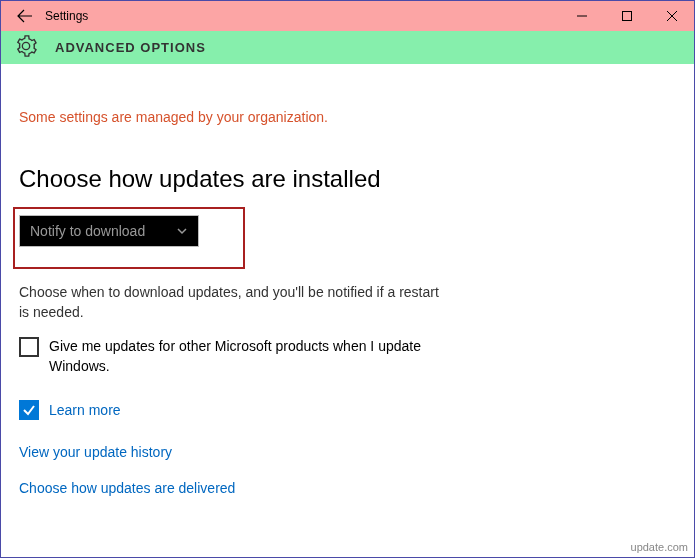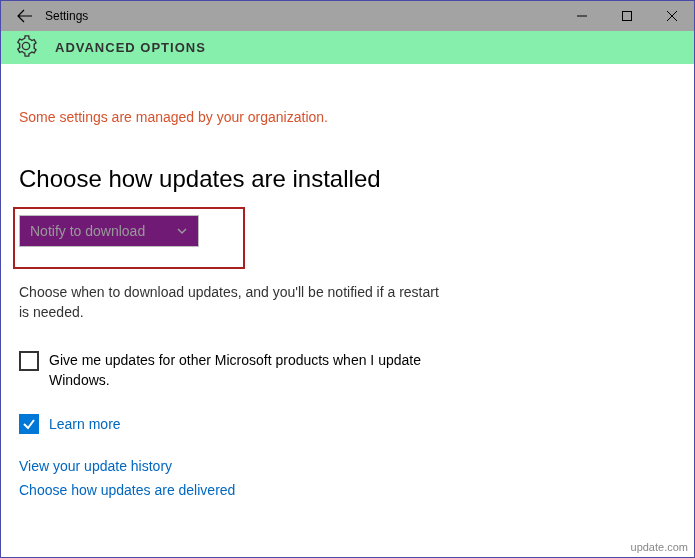--- a/index.html
+++ b/index.html
@@ -15,21 +15,21 @@
     height: 558px;
     border: 1px solid #4a4aa8;
     display: flex;
     flex-direction: column;
     position: relative;
   }
   .titlebar {
     height: 30px;
     display: flex;
     align-items: center;
-    background: #a3a3a3;
+    background: #fca5a5;
     padding-left: 8px;
   }
   .titlebar .back {
     width: 32px;
     height: 30px;
     display: flex;
     align-items: center;
     justify-content: center;
     cursor: pointer;
   }
@@ -83,37 +83,37 @@
     margin-bottom: 14px;
   }
   .highlight-box {
     border: 2px solid #a82020;
     width: 232px;
     padding: 6px 4px 20px 4px;
     margin-left: -6px;
     margin-bottom: 14px;
   }
   .dropdown {
-    background: #701a75;
+    background: #000000;
     border: 1px solid #bcbcbc;
     height: 32px;
     width: 180px;
     display: flex;
     align-items: center;
     padding: 0 10px;
     color: #999;
     font-size: 14px;
     justify-content: space-between;
     cursor: default;
   }
   .desc {
     font-size: 14px;
     color: #333;
     max-width: 420px;
-    margin-bottom: 29px;
+    margin-bottom: 15px;
     line-height: 1.4;
   }
   .check-row {
     display: flex;
     align-items: flex-start;
     margin-bottom: 24px;
     max-width: 440px;
   }
   .checkbox {
     width: 20px;
@@ -133,21 +133,21 @@
   .check-content { display: flex; flex-direction: column; align-items: center; }
   .check-label { font-size: 14px; line-height: 1.4; }
   .link {
     color: #0067c0;
     font-size: 14px;
     cursor: pointer;
     text-decoration: none;
     display: block;
   }
   .link.small { margin-top: 2px; }
-  .link.section { margin-top: 8px; }
+  .link.section { margin-top: 20px; }
   .watermark {
     position: absolute;
     right: 6px;
     bottom: 4px;
     font-size: 11px;
     color: #888;
   }
 </style>
 </head>
 <body>

